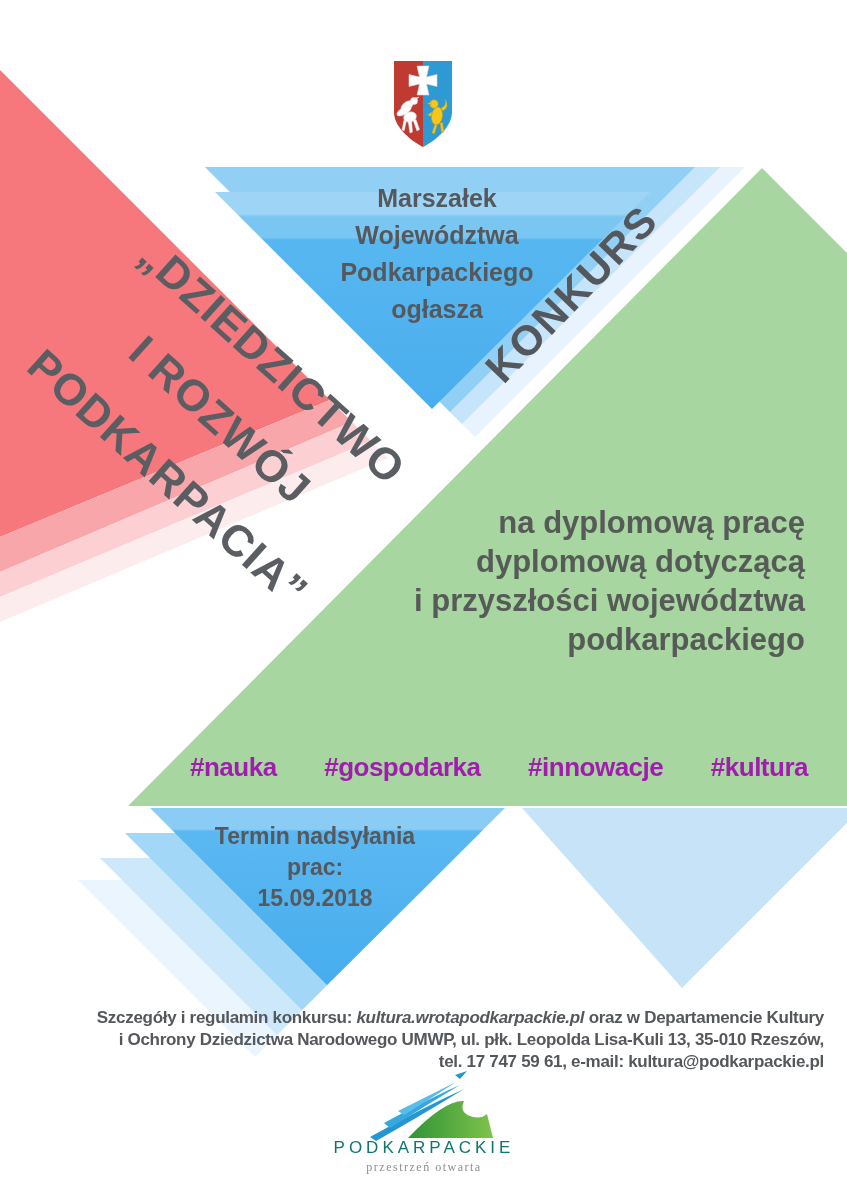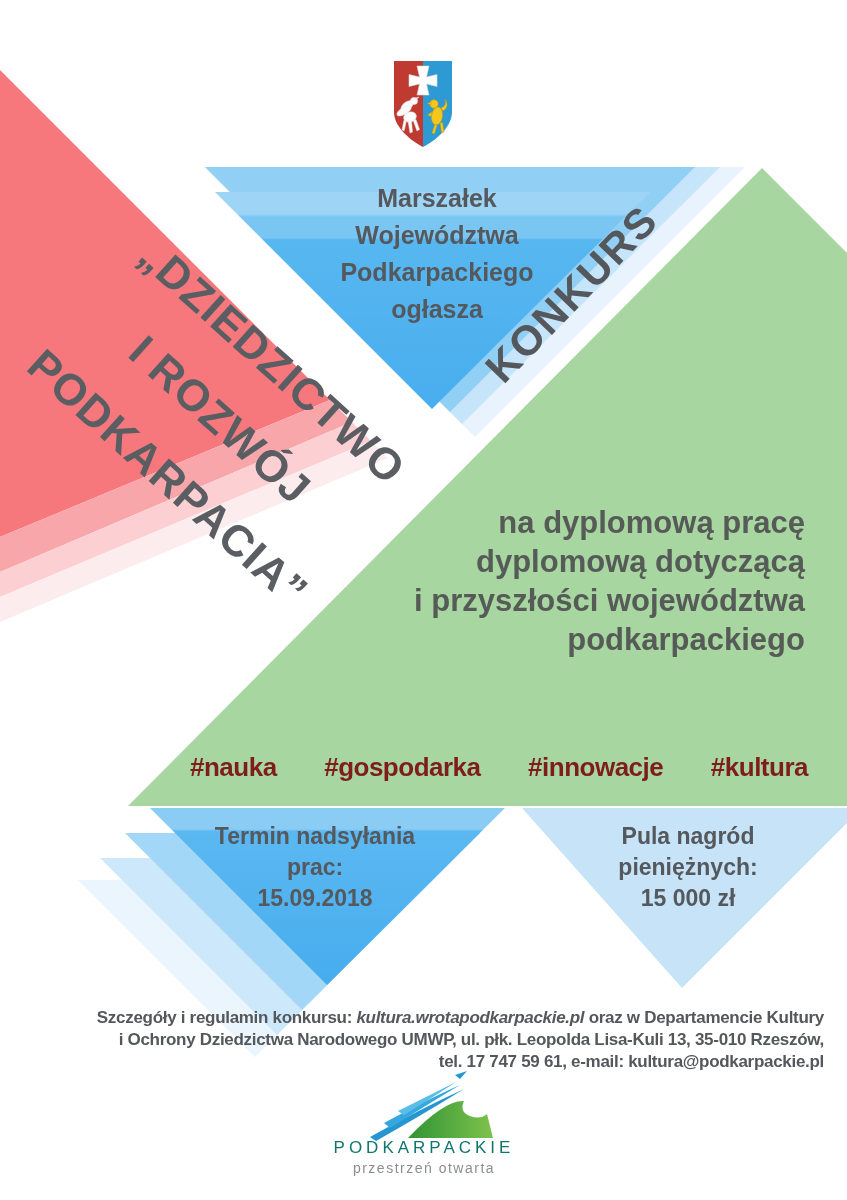--- a/index.html
+++ b/index.html
@@ -26,42 +26,42 @@
     font-size:44px;line-height:78px;letter-spacing:1px;color:#5a5e62;
     transform:rotate(42deg);
   }
   .description{
     right:42px;top:503px;width:600px;text-align:right;
     font-size:31px;line-height:39px;color:#575b58;
   }
   .hashtags{
     position:absolute;left:190px;top:752px;width:618px;
     display:flex;justify-content:space-between;
-    font-weight:700;font-size:26px;letter-spacing:-0.5px;color:#7f1d1d;
+    font-weight:700;font-size:26px;letter-spacing:-0.5px;color:#a21caf;
   }
   .deadline{
     left:165px;top:821px;width:300px;text-align:center;
     font-size:23px;line-height:31px;
   }
   .prize{
     left:538px;top:821px;width:300px;text-align:center;
     font-size:23px;line-height:31px;
   }
   .footer-details{
     left:24px;top:1007px;width:800px;text-align:right;
     font-size:17px;line-height:22px;letter-spacing:-0.3px;color:#54575b;
   }
   .footer-details .url{font-style:italic;}
   .logo-title{
     left:274px;top:1138px;width:300px;text-align:center;
     font-weight:400;font-size:17px;letter-spacing:4px;color:#0f766e;
   }
   .logo-subtitle{
     left:274px;top:1160px;width:300px;text-align:center;
-    font-weight:400;font-size:14px;letter-spacing:1.5px;color:#8b8e91;
+    font-weight:400;font-size:12px;letter-spacing:1.5px;color:#8b8e91;font-family:Liberation Serif, serif;
   }
 </style>
 </head>
 <body>
 
 <div class="poster">
 
   <svg class="bg" viewBox="0 0 847 1200" xmlns="http://www.w3.org/2000/svg">
     <defs>
       <linearGradient id="blueTri" x1="0" y1="0" x2="0" y2="1">
@@ -178,25 +178,20 @@
     <span>#innowacje</span>
     <span>#kultura</span>
   </div>
 
   <div class="txt deadline">
     <div>Termin nadsyłania</div>
     <div>prac:</div>
     <div>15.09.2018</div>
   </div>
 
-  <div class="txt prize">
-    <div>Pula nagród</div>
-    <div>pieniężnych:</div>
-    <div>15 000 zł</div>
-  </div>
 
   <div class="txt footer-details">
     <div><span>Szczegóły i regulamin konkursu: </span><span class="url">kultura.wrotapodkarpackie.pl</span><span> oraz w Departamencie Kultury</span></div>
     <div>i Ochrony Dziedzictwa Narodowego UMWP, ul. płk. Leopolda Lisa-Kuli 13, 35-010 Rzeszów,</div>
     <div>tel. 17 747 59 61, e-mail: kultura@podkarpackie.pl</div>
   </div>
 
   <div class="txt logo-title">PODKARPACKIE</div>
   <div class="txt logo-subtitle">przestrzeń otwarta</div>
 

